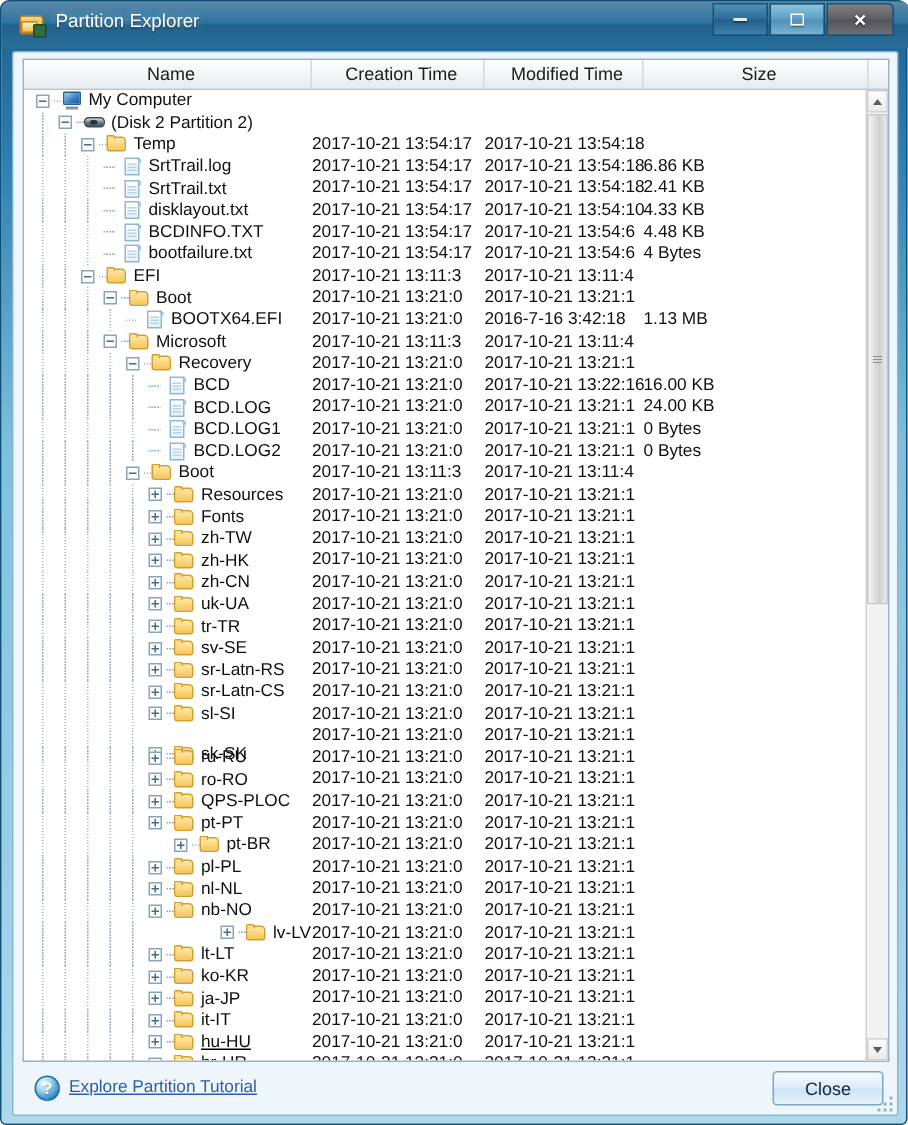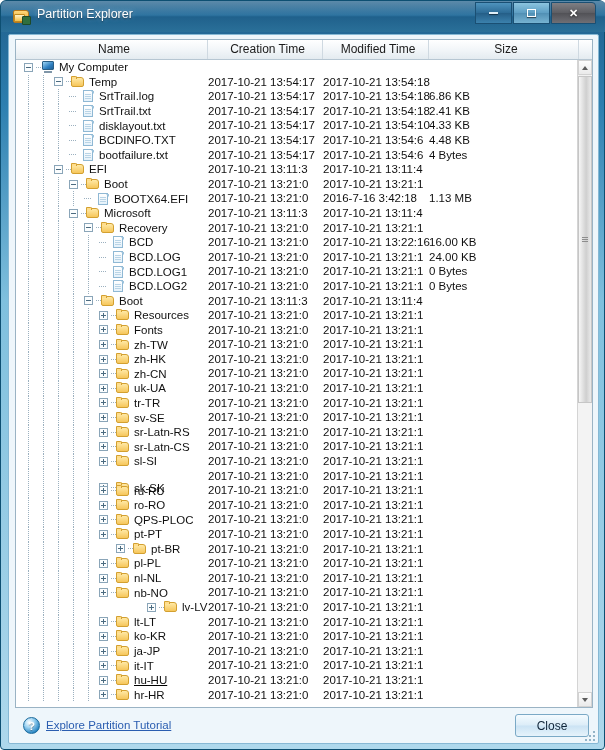--- a/index.html
+++ b/index.html
@@ -359,20 +359,35 @@
       <div id="rows">
           <div class="row">
             <div class="cell-name" style="left: 8px;">
               <span class="exp"></span>
               <span class="dash"></span>
               <span class="icn computer">
                 <span class="screen"></span>
                 <span class="base"></span>
               </span>
               <span class="txt">My Computer</span>
+            </div>
+            <div class="cell-created txt"></div>
+            <div class="cell-modified txt"></div>
+            <div class="cell-size txt"></div>
+          </div>
+          <div class="row">
+            <div class="guide" style="left: 12px;"></div>
+            <div class="cell-name" style="left: 23px;">
+              <span class="exp"></span>
+              <span class="dash"></span>
+              <span class="icn disk">
+                <span class="body"></span>
+                <span class="hole"></span>
+              </span>
+              <span class="txt">(Disk 2 Partition 2)</span>
             </div>
             <div class="cell-created txt"></div>
             <div class="cell-modified txt"></div>
             <div class="cell-size txt"></div>
           </div>
           <div class="row">
             <div class="guide" style="left: 12px;"></div>
             <div class="guide" style="left: 27px;"></div>
             <div class="cell-name" style="left: 38px;">
               <span class="exp"></span>

